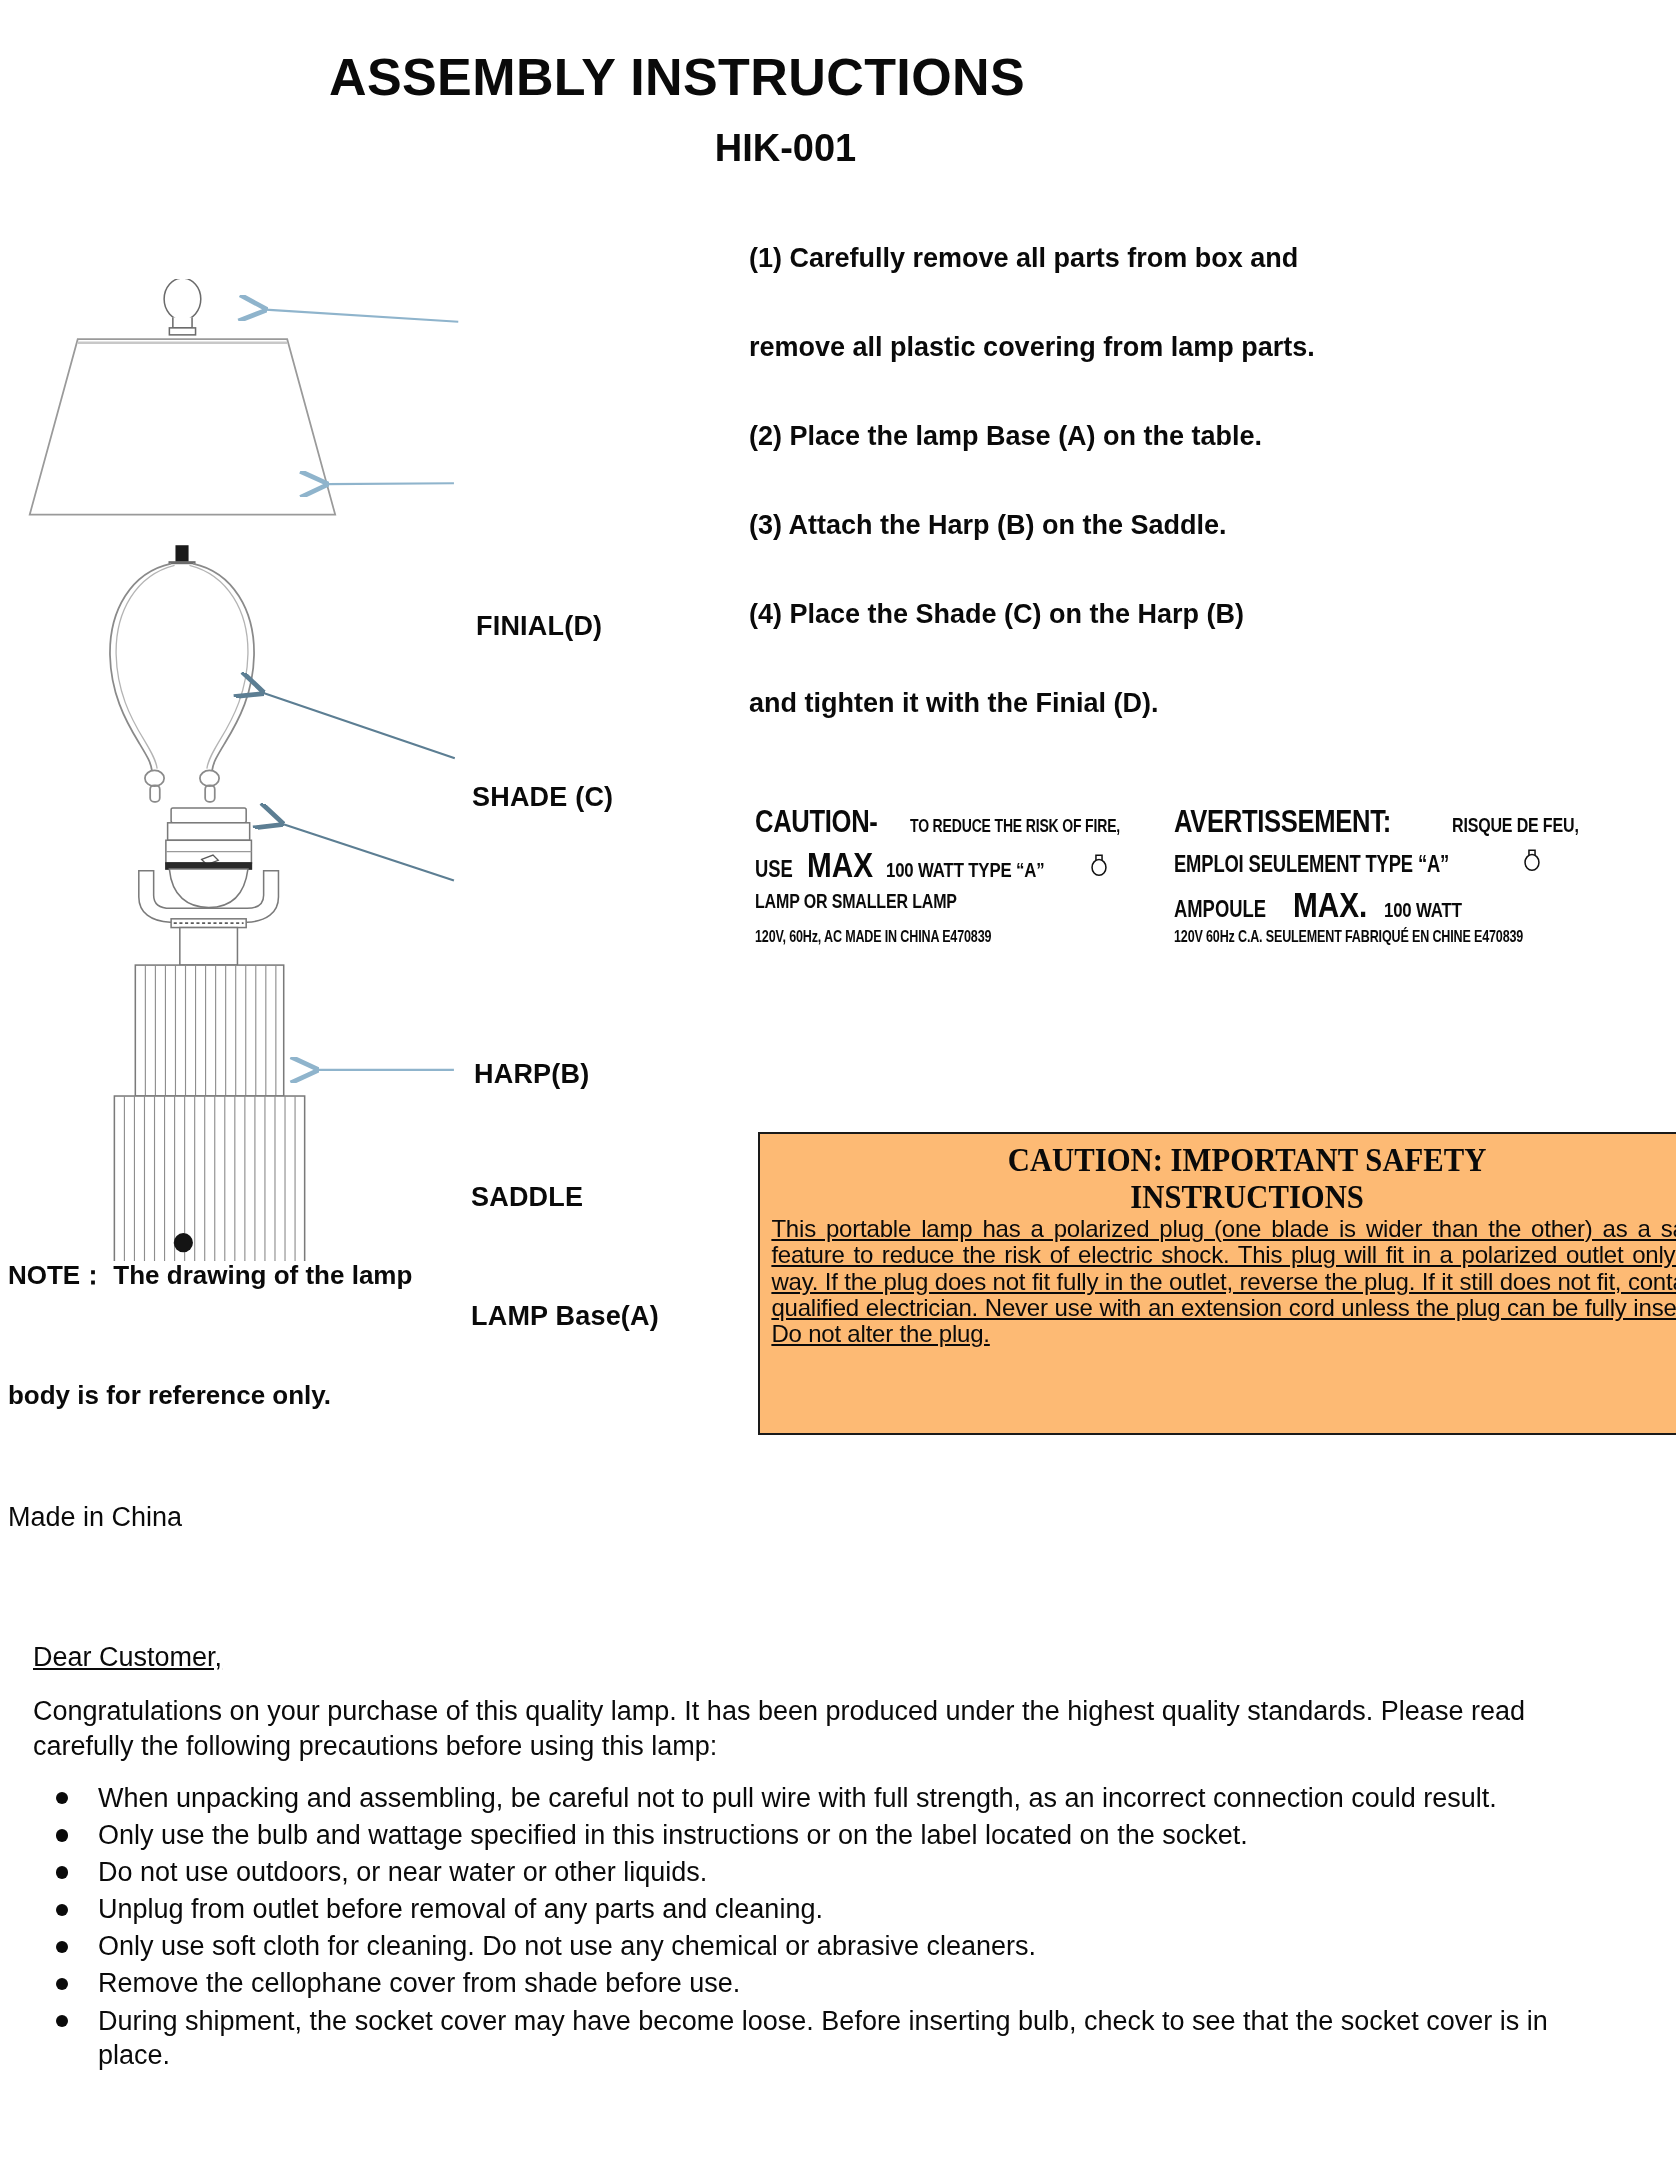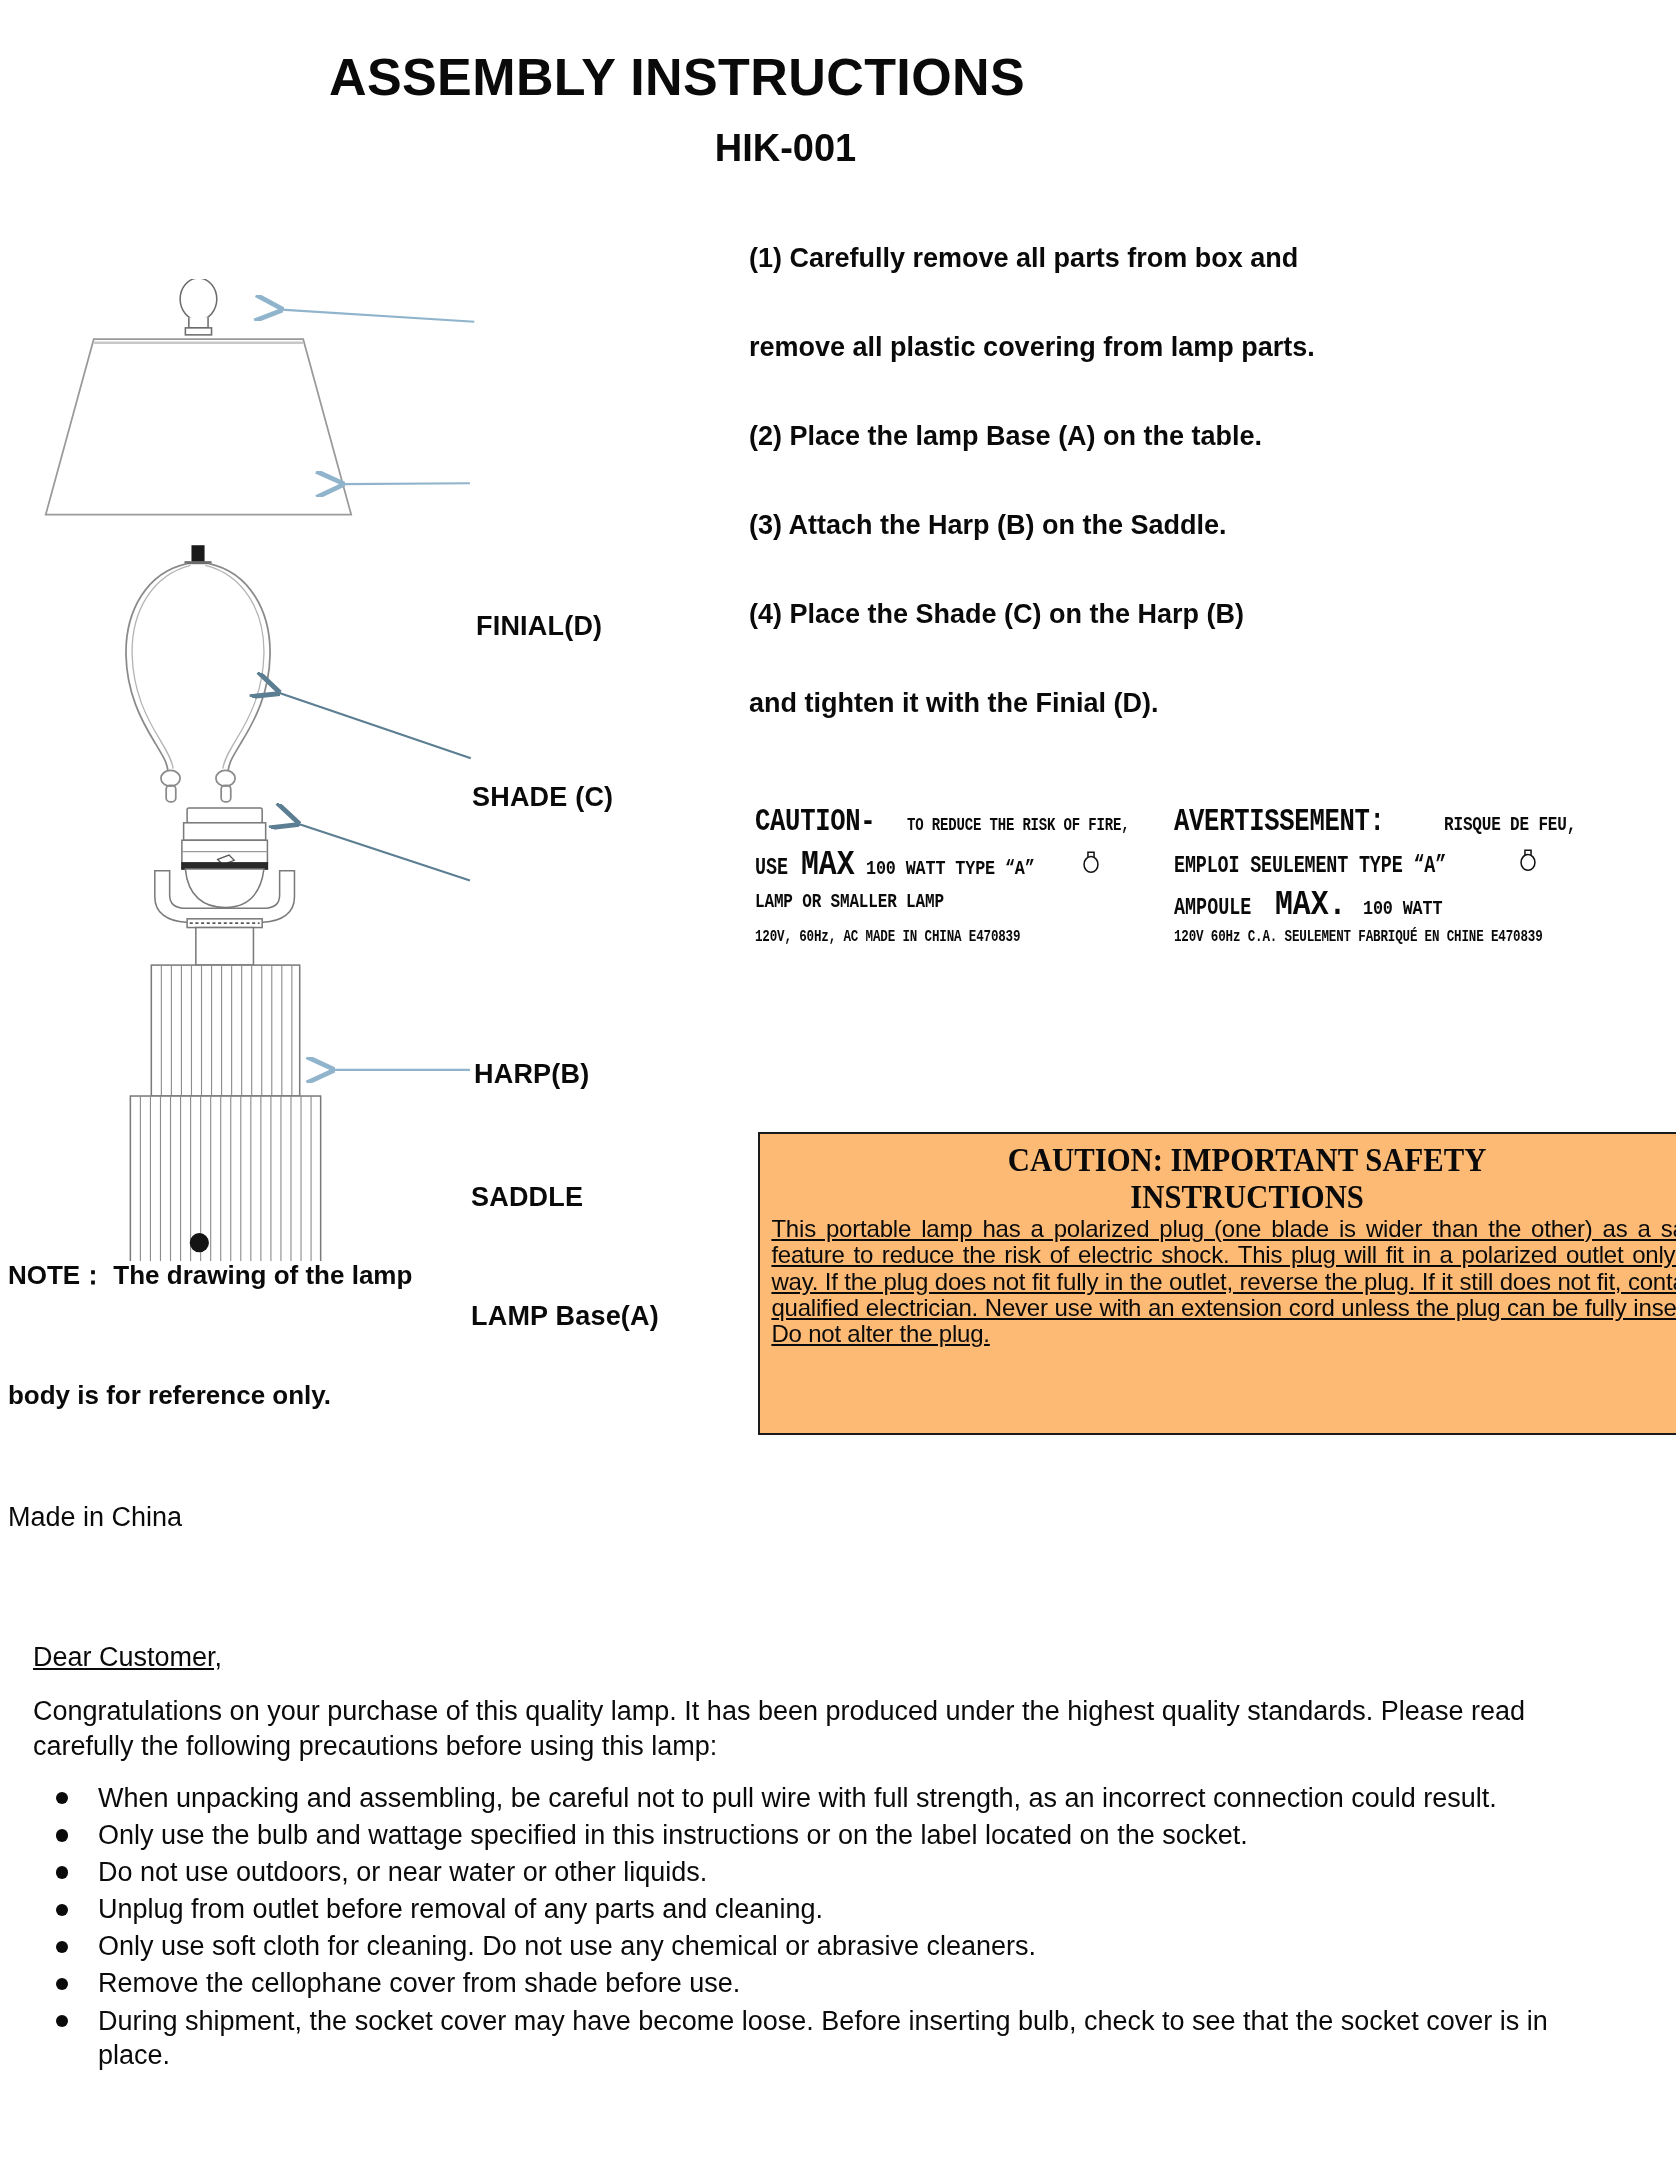--- a/index.html
+++ b/index.html
@@ -36,21 +36,20 @@
     font-size: 38px;
     font-weight: bold;
   }
 
   
   #diagram-panel {
     position: absolute;
     left: 0; top: 279px;
     width: 742px;
     height: 982px;
-    padding-left: 16px;
   }
   #lamp-svg { display: block; }
 
   
   .part-label {
     position: absolute;
     font-size: 27px;
     font-weight: bold;
     white-space: nowrap;
     letter-spacing: 0.2px;
@@ -95,21 +94,21 @@
     margin-bottom: 62px;
     white-space: nowrap;
   }
 
   
   #warning-label {
     position: absolute;
     left: 755px; top: 803px;
     width: 869px;
     height: 227px;
-    font-family: Liberation Mono, monospace;
+    font-family: Liberation Sans, sans-serif;
   }
   .warn-col { position: absolute; top: 0; }
   #warn-col-en { left: 0;    width: 415px; }
   #warn-col-fr { left: 419px; width: 450px; }
 
   .w-row { display: flex; align-items: baseline; white-space: nowrap; }
   .w-head {
     font-size: 32px; font-weight: bold;
     transform: scaleX(0.80); transform-origin: left bottom;
     letter-spacing: -0.4px;

